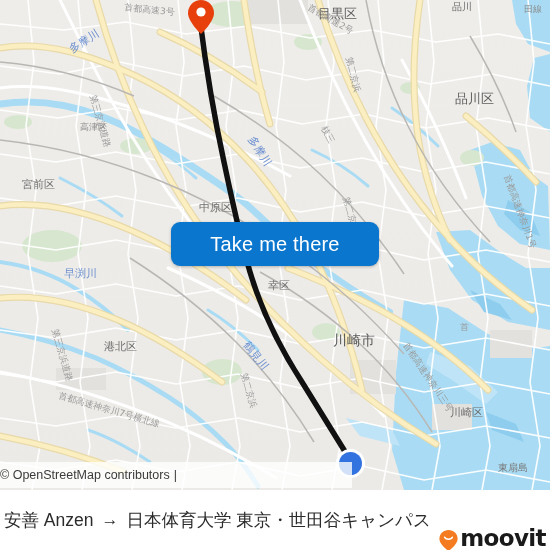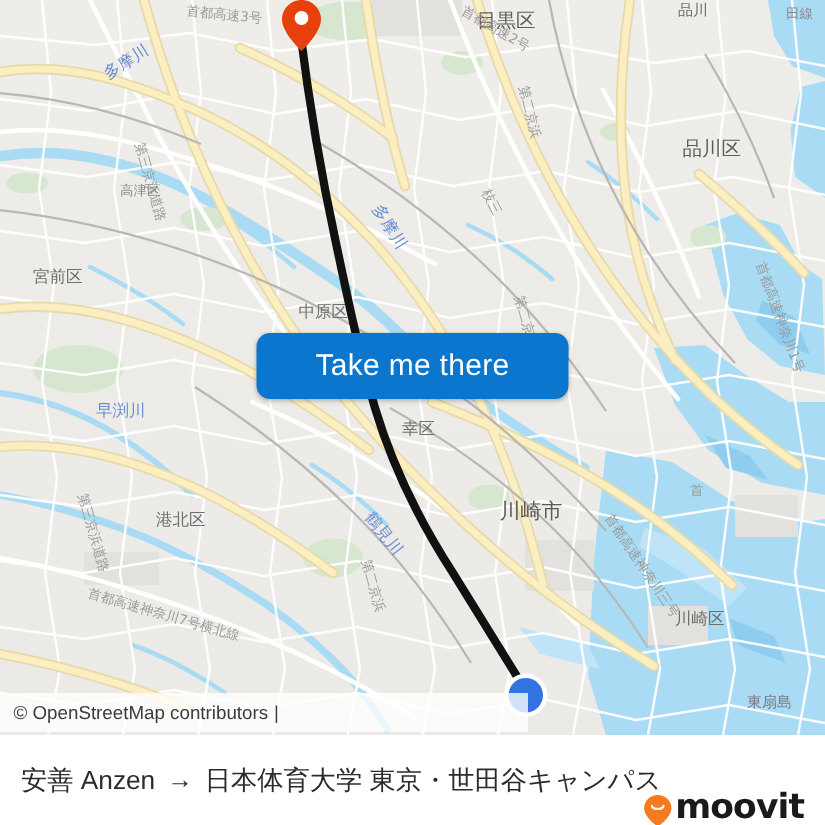--- a/index.html
+++ b/index.html
@@ -91,40 +91,39 @@
   
   #attribution {
     position: absolute;
     left: 0;
     top: 462px;
     width: 352px;
     height: 26px;
     background: rgba(255,255,255,0.78);
     display: flex;
     align-items: center;
-    padding-left: 9px;
     box-sizing: border-box;
     font-size: 12.5px;
     color: #3b3b3b;
     white-space: nowrap;
   }
   .attr-sep { margin: 0 4px; color: #3b3b3b; }
 
   
   #footer {
     position: absolute;
     left: 0;
     top: 490px;
     width: 550px;
     height: 60px;
     background: #ffffff;
     display: flex;
     align-items: center;
     box-sizing: border-box;
-    padding: 0 14px;
+    padding: 0 4px;
   }
   .route-line {
     display: flex;
     align-items: center;
     flex: 1 1 auto;
     min-width: 0;
     font-size: 17.5px;
     color: #2b2b2b;
     white-space: nowrap;
   }

